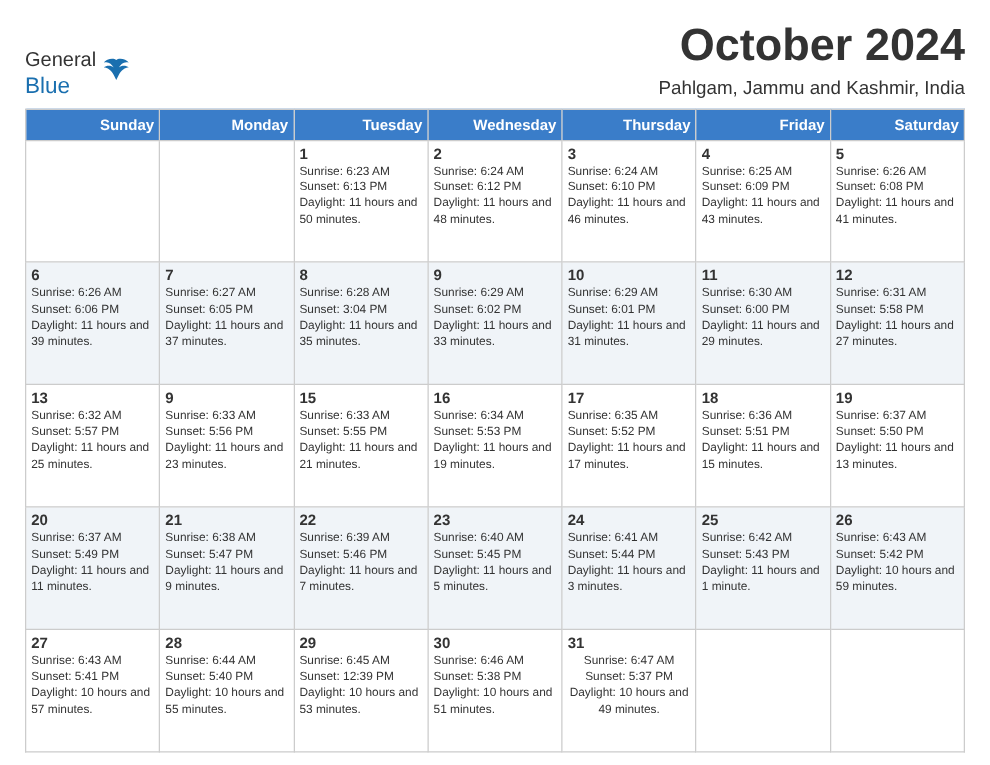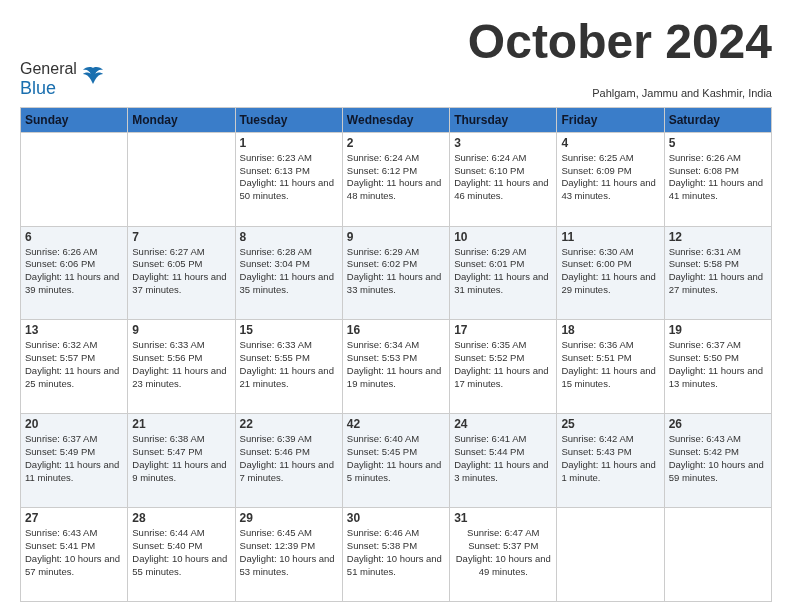--- a/index.html
+++ b/index.html
@@ -27,44 +27,44 @@
       display: flex;
       flex-direction: column;
       align-items: flex-start;
     }
     .logo-general { color: #333; }
     .logo-blue { color: #1a6faf; }
     .title-block {
       text-align: right;
     }
     .month-title {
-      font-size: 48px;
+      font-size: 36px;
       font-weight: bold;
       color: #333;
       line-height: 1.1;
     }
     .location-title {
-      font-size: 11px;
-      color: #333;
-      margin-top: 18px;
+      font-size: 15px;
+      color: #333;
+      margin-top: 6px;
     }
     .calendar {
       width: 100%;
       border-collapse: collapse;
       flex: 1;
       table-layout: fixed;
     }
     .calendar thead th {
       background: #3a7dc9;
-      color: #0f172a;
+      color: #ffffff;
       font-size: 12px;
       font-weight: bold;
       padding: 5px 4px;
       border: 1px solid #ccc;
-      text-align: left;
+      text-align: right;
     }
     .calendar tbody td {
       border: 1px solid #ccc;
       vertical-align: top;
       padding: 3px 4px;
       font-size: 10px;
       color: #333;
       height: 88px;
     }
     .day-number {
@@ -260,21 +260,21 @@
 Sunset: 5:47 PM
 Daylight: 11 hours and 9 minutes.</div>
           </td>
           <td class="row-shade">
             <span class="day-number">22</span>
             <div class="cell-text" style="white-space: pre-line;">Sunrise: 6:39 AM
 Sunset: 5:46 PM
 Daylight: 11 hours and 7 minutes.</div>
           </td>
           <td class="row-shade">
-            <span class="day-number">42</span>
+            <span class="day-number">23</span>
             <div class="cell-text" style="white-space: pre-line;">Sunrise: 6:40 AM
 Sunset: 5:45 PM
 Daylight: 11 hours and 5 minutes.</div>
           </td>
           <td class="row-shade">
             <span class="day-number">24</span>
             <div class="cell-text" style="white-space: pre-line;">Sunrise: 6:41 AM
 Sunset: 5:44 PM
 Daylight: 11 hours and 3 minutes.</div>
           </td>

